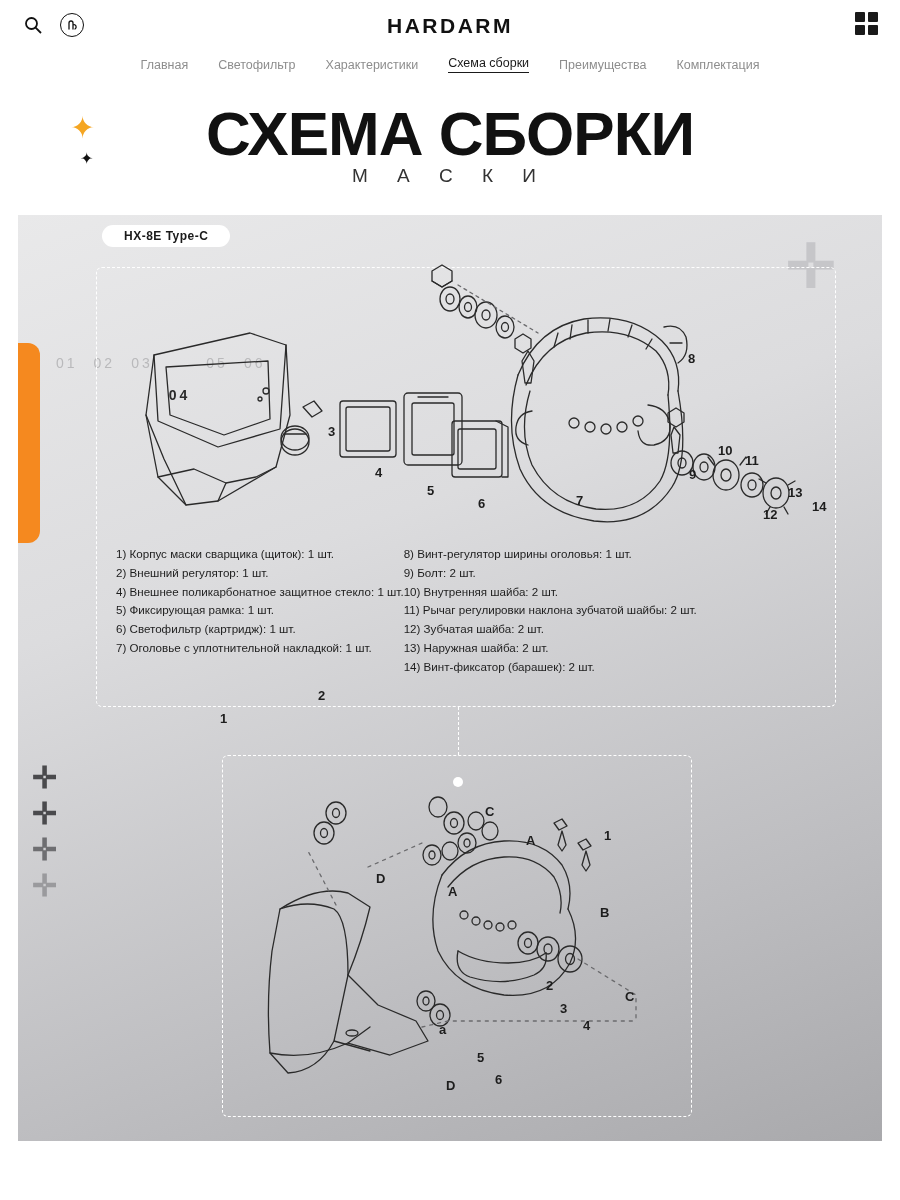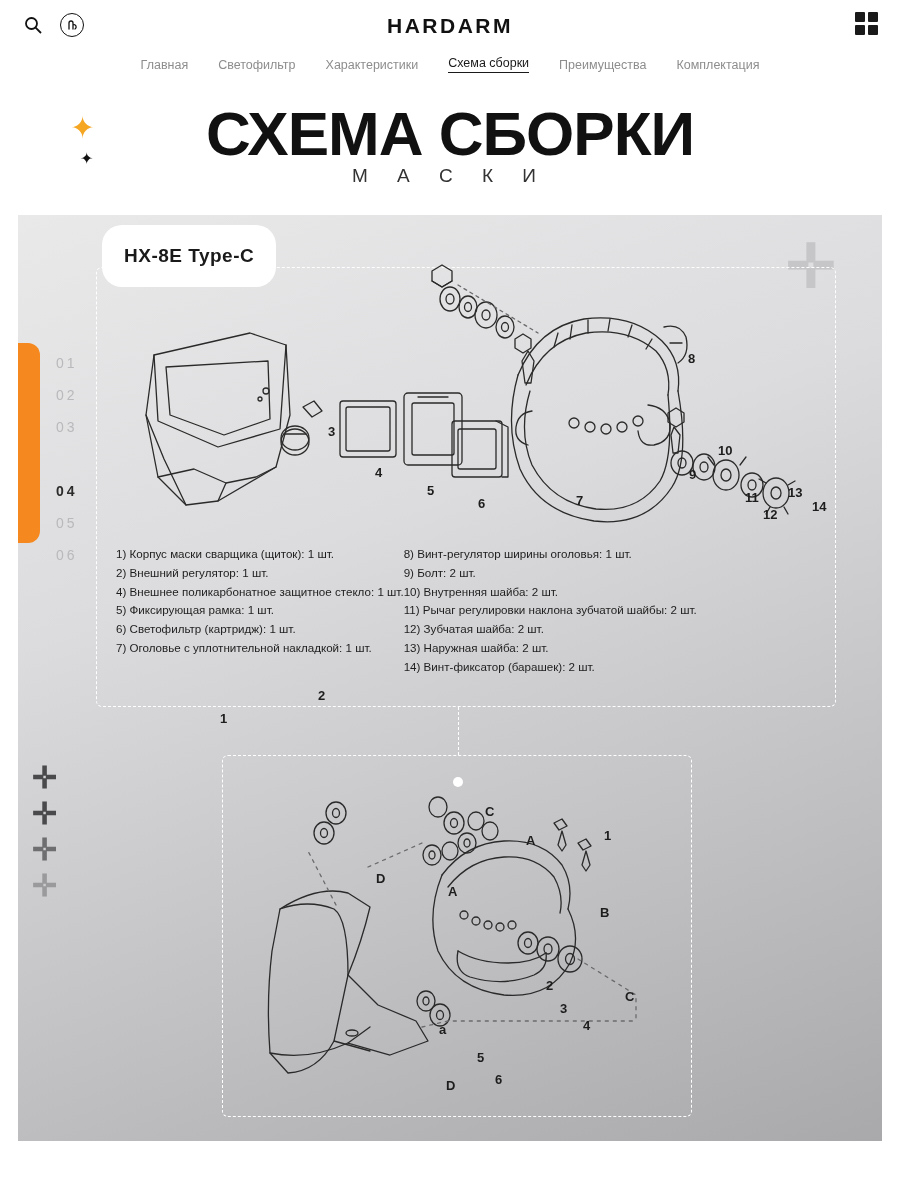--- a/index.html
+++ b/index.html
@@ -81,32 +81,32 @@
   .panel {
     position: relative;
     margin: 28px 18px 0 18px;
     height: 926px;
     background: linear-gradient(160deg, #e9e9ea 0%, #dcdcde 35%, #bdbdc0 75%, #a9a9ac 100%);
     overflow: hidden;
   }
   .model-badge {
     position: absolute; left: 84px; top: 10px;
     background: #fff; border-radius: 20px;
-    padding: 20px 22px;
-    font-size: 19px; font-weight: bold; letter-spacing: .5px;
+    padding: 4px 22px;
+    font-size: 12px; font-weight: bold; letter-spacing: .5px;
   }
   .side-tab {
     position: absolute; left: 0; top: 128px;
     width: 22px; height: 200px;
     background: #F5891F;
     border-top-right-radius: 12px; border-bottom-right-radius: 12px;
   }
   .steps {
     position: absolute; left: 38px; top: 140px;
-    display: flex; flex-direction: column; gap: 16px;
+    display: flex; flex-direction: row; gap: 16px;
     font-size: 14px; letter-spacing: 3px; color: #b9b9bb; justify-content: space-between;
   }
   .steps .st.active { color: #2b2b2b; font-weight: bold; margin-top: 32px; }
 
   .plus { position: absolute; color: #b0b0b3; font-weight: bold; line-height: 1; }
   .plus.big { font-size: 60px; color: #c6c6c9; right: 46px; top: 22px; }
   .plus.p1 { left: 14px; top: 548px; font-size: 30px; color: #4a4a4d; }
   .plus.p2 { left: 14px; top: 584px; font-size: 30px; color: #4a4a4d; }
   .plus.p3 { left: 14px; top: 620px; font-size: 30px; color: #6e6e71; }
   .plus.p4 { left: 14px; top: 656px; font-size: 30px; color: #9a9a9d; }
@@ -290,21 +290,21 @@
   <div class="lbl" style="left:202px; top:496px;">1</div>
   <div class="lbl" style="left:300px; top:473px;">2</div>
   <div class="lbl" style="left:310px; top:209px;">3</div>
   <div class="lbl" style="left:357px; top:250px;">4</div>
   <div class="lbl" style="left:409px; top:268px;">5</div>
   <div class="lbl" style="left:460px; top:281px;">6</div>
   <div class="lbl" style="left:558px; top:278px;">7</div>
   <div class="lbl" style="left:670px; top:136px;">8</div>
   <div class="lbl" style="left:671px; top:252px;">9</div>
   <div class="lbl" style="left:700px; top:228px;">10</div>
-  <div class="lbl" style="left:727px; top:238px;margin-top:37px;">11</div>
+  <div class="lbl" style="left:727px; top:238px;">11</div>
   <div class="lbl" style="left:745px; top:256px;margin-top:36px;">12</div>
   <div class="lbl" style="left:770px; top:270px;">13</div>
   <div class="lbl" style="left:794px; top:284px;">14</div>
 
   <div class="legend">
     <ol>
       <li>1) Корпус маски сварщика (щиток): 1 шт.</li>
       <li>2) Внешний регулятор: 1 шт.</li>
       <li>4) Внешнее поликарбонатное защитное стекло: 1 шт.</li>
       <li>5) Фиксирующая рамка: 1 шт.</li>

